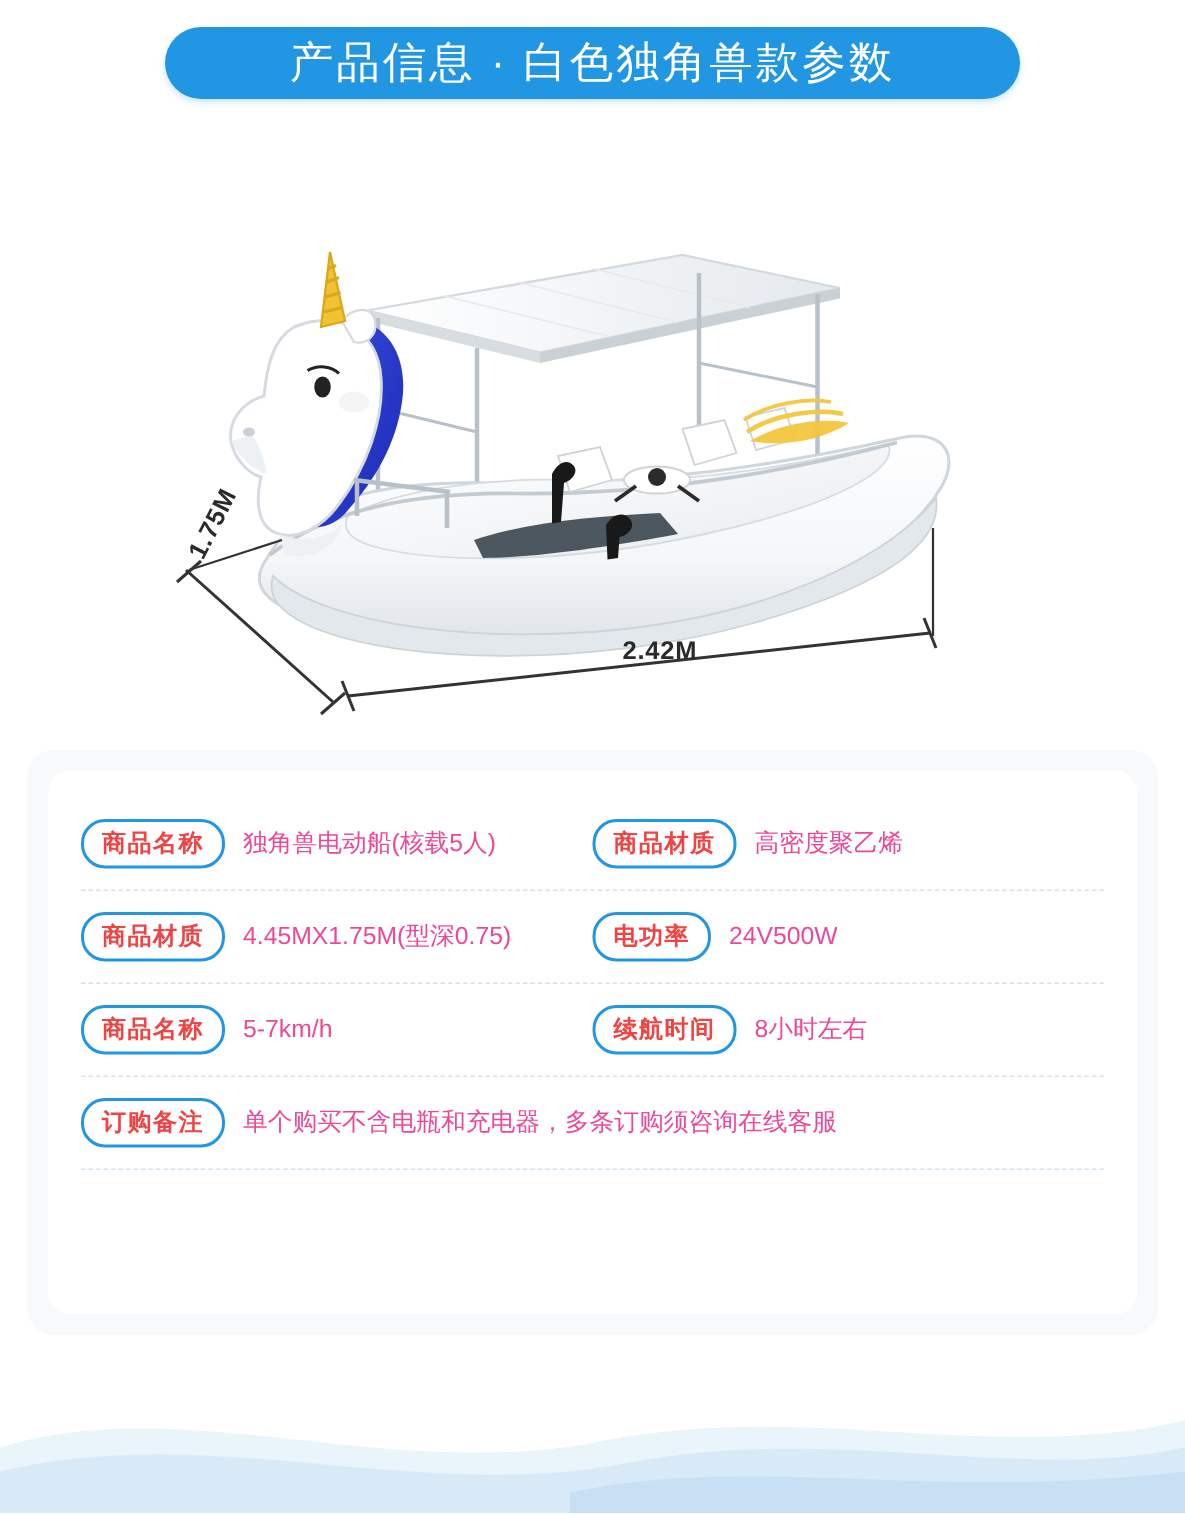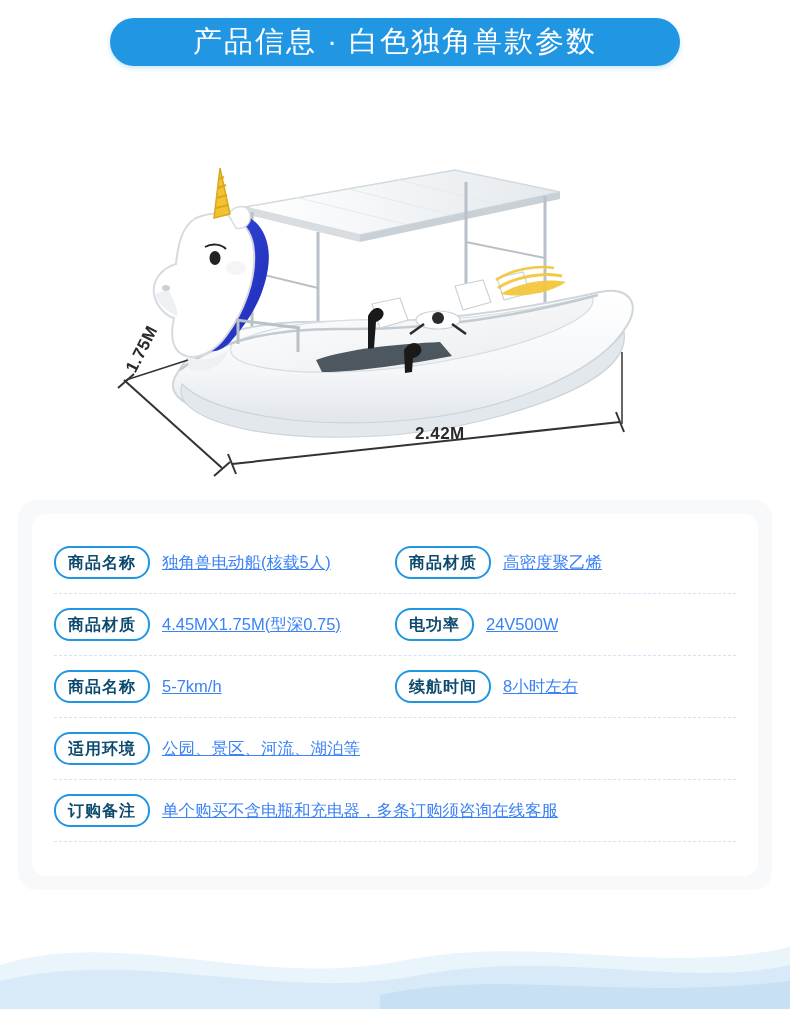--- a/index.html
+++ b/index.html
@@ -111,39 +111,38 @@
   }
   .spec-cell.half {
     width: 50%;
   }
   .spec-cell.full {
     width: 100%;
   }
   .pill {
     flex: 0 0 auto;
     border: 2px solid #2196e3;
-    color: #0c4a6e;
+    color: #ef4444;
     border-radius: 16px;
     padding: 6px 12px;
     font-size: 16px;
     font-weight: 700;
     letter-spacing: 1px;
     background: #ffffff;
     white-space: nowrap;
     line-height: 1.1;
   }
   .pill-value {
     margin-left: 12px;
     font-size: 16.5px;
-    color: #3b82f6;
+    color: #ec4899;
     line-height: 1.2;
     white-space: nowrap;
     overflow: hidden;
     text-overflow: ellipsis;
-    text-decoration: underline;
   }
 
   
   .waves {
     position: absolute;
     left: 0;
     bottom: 0;
     width: 790px;
     height: 140px;
     overflow: hidden;
@@ -315,26 +314,20 @@
         <div class="spec-cell half">
           <span class="pill">商品名称</span>
           <span class="pill-value">5-7km/h</span>
         </div>
         <div class="spec-cell half">
           <span class="pill">续航时间</span>
           <span class="pill-value">8小时左右</span>
         </div>
       </div>
 
-      <div class="spec-row">
-        <div class="spec-cell full">
-          <span class="pill">适用环境</span>
-          <span class="pill-value">公园、景区、河流、湖泊等</span>
-        </div>
-      </div>
 
       <div class="spec-row">
         <div class="spec-cell full">
           <span class="pill">订购备注</span>
           <span class="pill-value">单个购买不含电瓶和充电器，多条订购须咨询在线客服</span>
         </div>
       </div>
 
     </div>
   </div>

